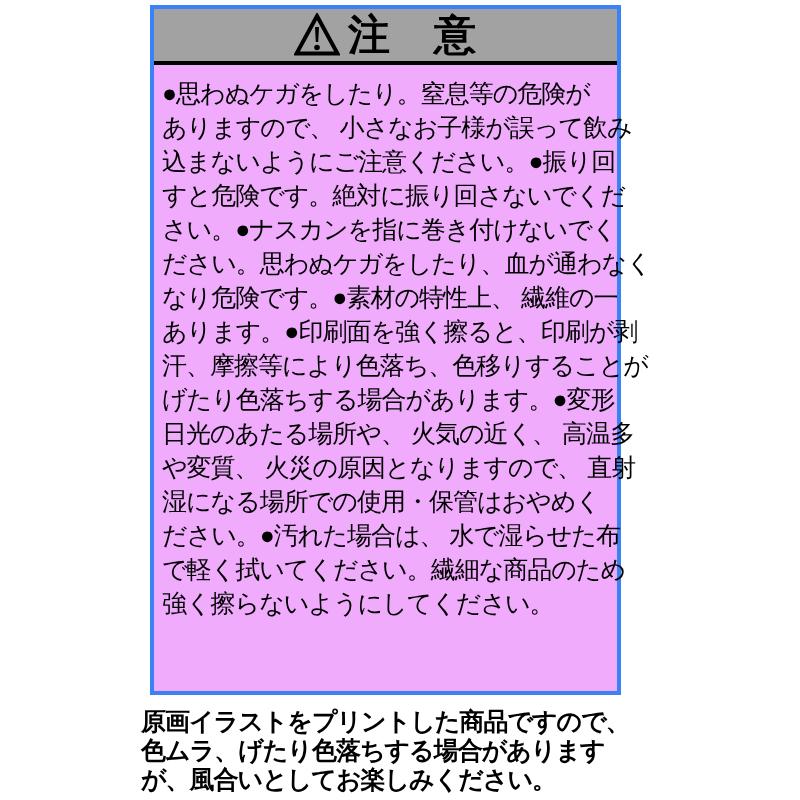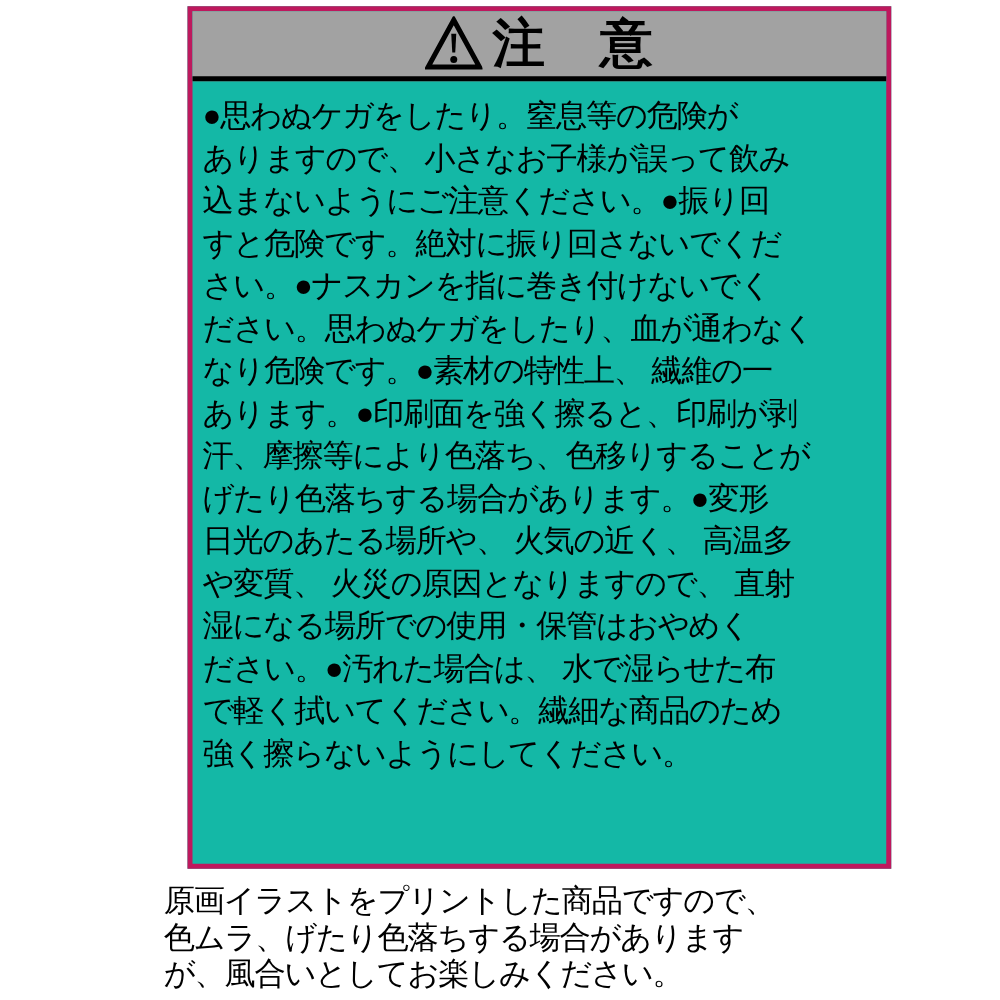--- a/index.html
+++ b/index.html
@@ -8,23 +8,23 @@
     background: #ffffff;
     font-family: "Liberation Sans", sans-serif;
     color: #000000;
     overflow: hidden;
   }
   body { position: relative; }
 
   .caution-box {
     position: absolute;
     left: 150px; top: 5px;
-    width: 563px; height: 690px;
-    border: 4px solid #be185d;
-    background: #14b8a6;
+    width: 471px; height: 690px;
+    border: 4px solid #3b82f6;
+    background: #f0abfc;
   }
 
   .caution-header {
     height: 56px;
     background: #a2a2a2;
     border-bottom: 4px solid #000000;
     display: flex;
     align-items: center;
     justify-content: center;
   }
@@ -45,22 +45,23 @@
   }
   .body-line {
     font-size: 25px;
     line-height: 34px;
     white-space: nowrap;
     letter-spacing: -1px;
   }
 
   .footer-note {
     position: absolute;
-    left: 131px; top: 707px;
+    left: 141px; top: 707px;
     width: 520px;
+    font-weight: bold;
   }
   .footer-line {
     font-size: 25px;
     line-height: 29px;
     white-space: nowrap;
     letter-spacing: -1px;
   }
 </style>
 </head>
 <body>

